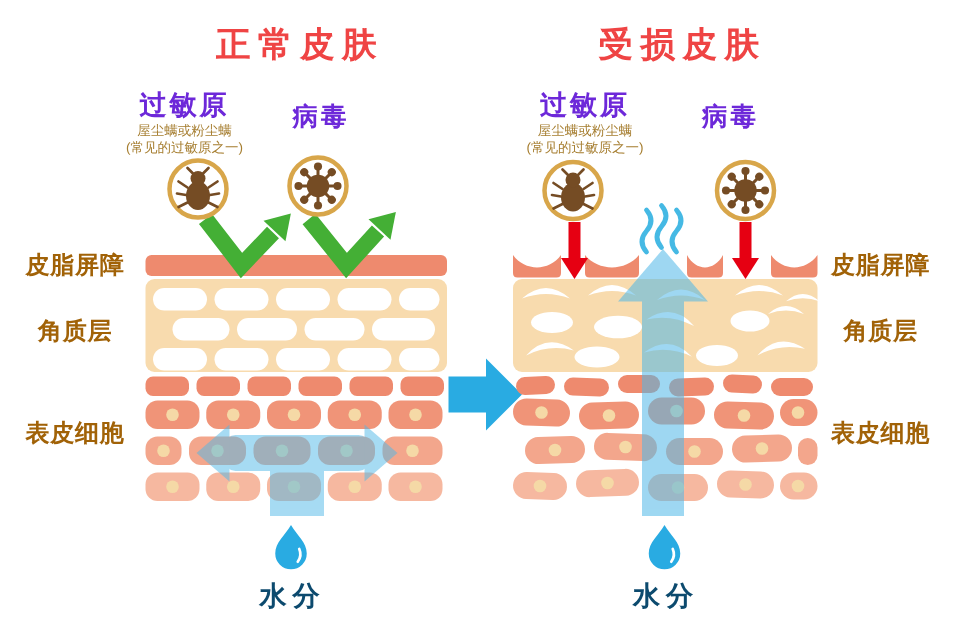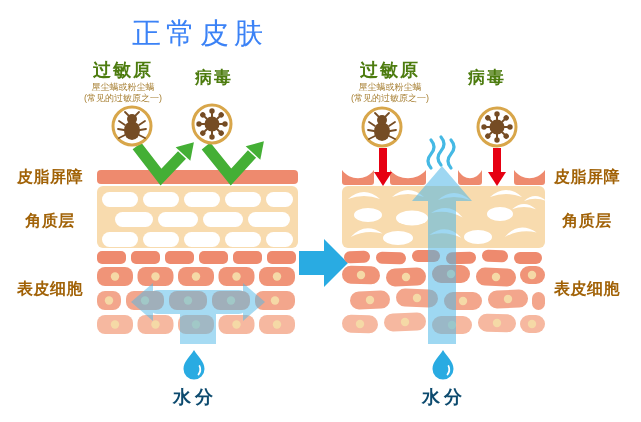--- a/index.html
+++ b/index.html
@@ -1,21 +1,21 @@
 <!DOCTYPE html>
 <html><head>
 <meta charset="utf-8">
 <style>
   html,body{margin:0;padding:0;background:#fff;}
   .stage{position:relative;width:641px;height:422px;background:#ffffff;overflow:hidden;
          font-family:"Liberation Sans","DejaVu Sans",sans-serif;}
   .stage svg{position:absolute;left:0;top:0;}
   .txt{position:absolute;text-align:center;white-space:nowrap;}
-  .title{font-size:29px;font-weight:normal;letter-spacing:5px;color:#3b82f6;}
-  .brown{color:#4d7c0f;font-weight:bold;}
+  .title{font-size:23px;font-weight:bold;letter-spacing:5px;color:#ef4444;}
+  .brown{color:#6d28d9;font-weight:bold;}
   .allergen{font-size:18px;letter-spacing:2px;}
   .virus-l{font-size:17px;letter-spacing:2px;font-family:Liberation Mono, monospace;}
   .sub{font-size:9px;font-weight:normal;color:#a67e30;line-height:10.5px;letter-spacing:0;}
   .layer{font-size:16px;font-weight:bold;color:#a16207;letter-spacing:0.5px;}
   .water{font-size:18px;font-weight:bold;color:#0c4a6e;letter-spacing:4px;}
 </style>
 </head>
 <body>
 
 <div class="stage">
@@ -282,20 +282,21 @@
       <polygon points="488,172 506,172 497,186"></polygon>
     </g>
 
     <use href="#mite" transform="translate(382,127)"></use>
     <use href="#virusicon" transform="translate(497,127)"></use>
     <use href="#droplet" transform="translate(443,366)"></use>
   </g>
 </svg>
 
   <div class="txt title" style="left:100px;top:14px;width:200px;">正常皮肤</div>
+  <div class="txt title" style="left:355px;top:14px;width:200px;">受损皮肤</div>
 
   <div class="txt brown allergen" style="left:73px;top:58px;width:100px;">过敏原</div>
   <div class="txt sub" style="left:58px;top:82px;width:130px;">
     <div>屋尘螨或粉尘螨</div>
     <div>(常见的过敏原之一)</div>
   </div>
   <div class="txt brown virus-l" style="left:182px;top:66px;width:64px;">病毒</div>
 
   <div class="txt brown allergen" style="left:340px;top:58px;width:100px;">过敏原</div>
   <div class="txt sub" style="left:325px;top:82px;width:130px;">

